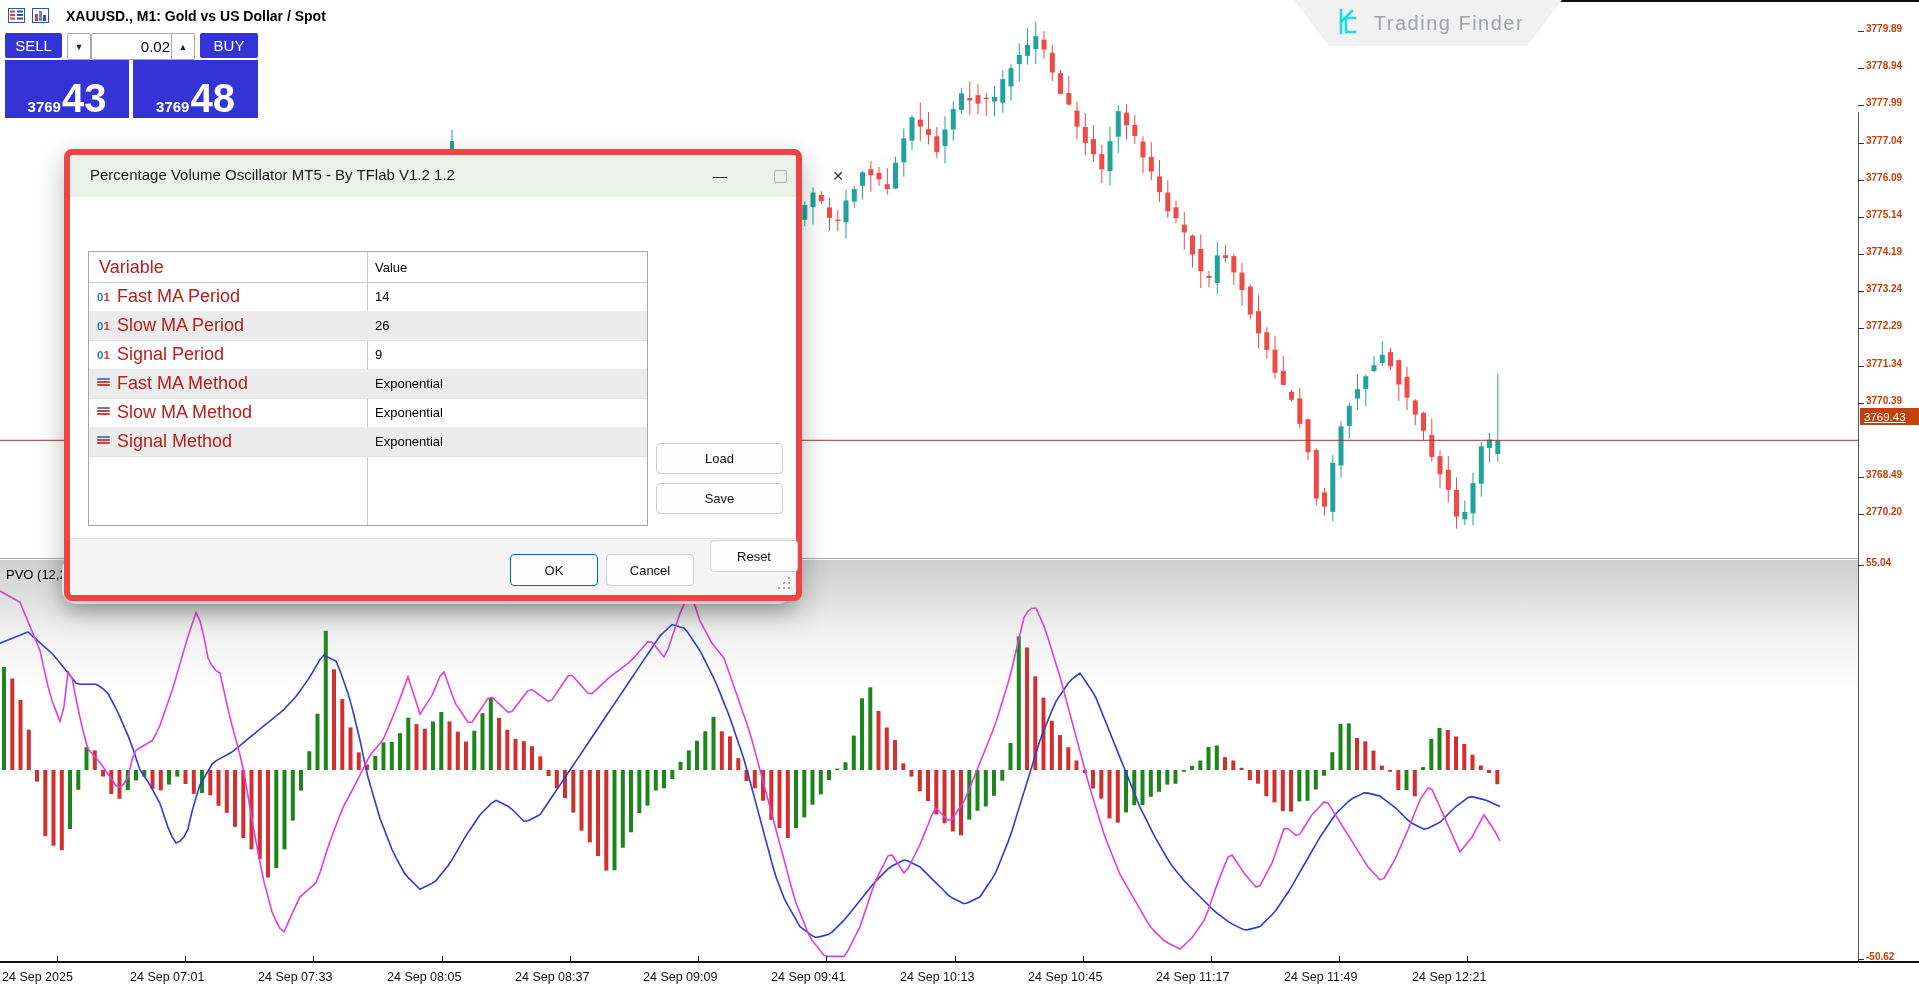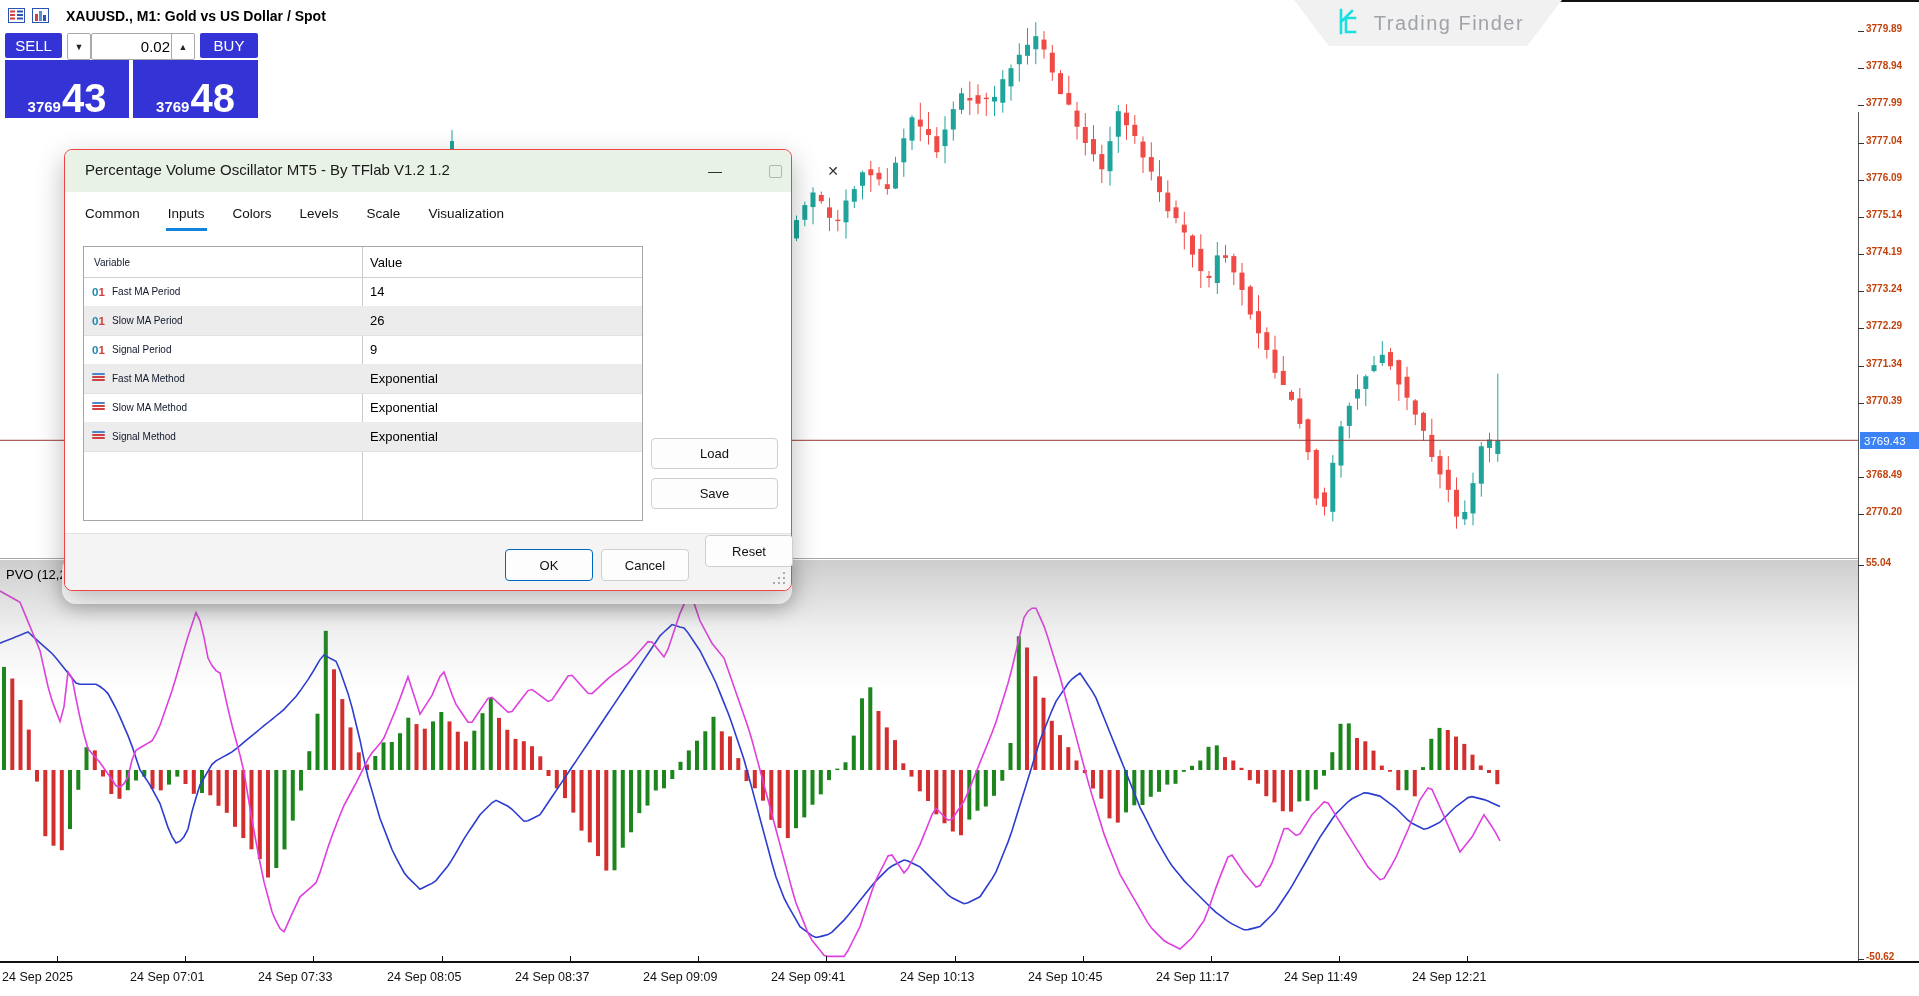--- a/index.html
+++ b/index.html
@@ -12,34 +12,34 @@
   
   #trade-panel{left:5px;top:33px;width:253px;height:85px;}
   .tp-blue{position:absolute;background:#3434d6;}
   .tp-btn{color:#fff;font-size:15px;display:flex;align-items:center;justify-content:center;border-radius:2px;}
   .spin{position:absolute;background:#fff;border:1px solid #a9a9a9;display:flex;align-items:center;justify-content:center;font-size:9px;color:#222;border-radius:2px;}
   #vol-box{position:absolute;background:#fff;border:1px solid #a9a9a9;font-size:15px;color:#000;display:flex;align-items:center;justify-content:flex-end;padding-right:8px;border-radius:2px;}
   .px-big{font-size:40px;font-weight:600;line-height:1;}
   .px-small{font-size:15px;font-weight:700;margin:0 1px 3px 0;}
   .px-box{display:flex;align-items:flex-end;justify-content:center;color:#fff;}
   
-  #dialog{left:64px;top:149px;width:726px;height:440px;background:#fff;border:1px solid #ef4444;
+  #dialog{left:64px;top:149px;width:726px;height:440px;background:#fff;border:6px solid #ef4444;
           border-radius:8px;box-shadow:0 10px 28px rgba(0,0,0,.28);z-index:60;}
   #dlg-title-bar{position:absolute;left:0;top:0;right:0;height:42px;background:#e9f2e6;border-radius:8px 8px 0 0;}
   #dlg-title{position:absolute;left:20px;top:11px;font-size:15px;color:#1a1a1a;}
   .dlg-ctl{position:absolute;top:6px;width:32px;height:30px;display:flex;align-items:center;justify-content:center;font-size:14px;color:#333;}
   #dlg-max-glyph{width:11px;height:11px;border:1px solid #b5b5b5;border-radius:2px;}
   #dlg-tabs{position:absolute;left:18px;top:52px;display:flex;gap:24px;font-size:13.5px;color:#111;}
   .tab{padding:4px 2px 7px 2px;cursor:default;}
   .tab.active{border-bottom:3px solid #1283d8;}
   #dlg-table{position:absolute;left:18px;top:96px;width:558px;height:273px;border:1px solid #a6a6a6;background:#fff;}
   .trow{position:absolute;left:0;right:0;height:29px;display:flex;align-items:center;}
   .trow.head{font-size:13px;color:#333;border-bottom:1px solid #cfcfcf;height:30px;}
   .trow.hl{background:#ececec;}
-  .tname{padding-left:28px;font-size:10px;color:#0f172a;}
+  .tname{padding-left:28px;font-size:18px;color:#b91c1c;}
   .thead-name{padding-left:10px;}
   .tval{position:absolute;left:286px;font-size:13px;color:#000;}
   .coldiv{position:absolute;left:278px;top:0;bottom:0;width:1px;background:#c9c9c9;}
   .rowdiv{position:absolute;left:0;right:0;height:1px;background:#e2e2e2;}
   .num-ico{position:absolute;left:8px;font-size:11.5px;font-weight:700;letter-spacing:0;}
   .num-ico .n0{color:#1e88b0;}.num-ico .n1{color:#d04040;}
   .enum-ico{position:absolute;left:8px;width:13px;height:11px;}
   .enum-ico i{display:block;height:2px;margin-bottom:1px;border-radius:1px;}
   .btn{position:absolute;background:#fdfdfd;border:1px solid #cfcfcf;border-radius:4px;font-size:13px;
        display:flex;align-items:center;justify-content:center;color:#111;}
@@ -55,22 +55,22 @@
   #dlg-glow{left:62px;top:556px;width:730px;height:48px;background:#fff;border-radius:14px;
             box-shadow:0 6px 16px rgba(0,0,0,.15);z-index:7;}
   #pane-sep{left:0;top:558px;width:1858px;height:1px;background:#a8a8a8;z-index:4;}
   #time-sep{left:0;top:961px;width:1919px;height:2px;background:#111;z-index:8;}
   #axis-vline{left:1858px;top:112px;width:1px;height:849px;background:#555;z-index:8;}
   #topright-line{left:1546px;top:0;width:373px;height:2px;background:#111;z-index:8;}
   .pxlab{position:absolute;left:1866px;font-size:10px;color:#c2410c;z-index:8;white-space:nowrap;font-weight:bold;}
   .pxtick{position:absolute;left:1858px;width:6px;height:1px;background:#333;z-index:8;}
   .tlab{position:absolute;top:970px;font-size:12.5px;color:#111;z-index:8;white-space:nowrap;text-align:right;}
   .ttick{position:absolute;top:956px;width:1px;height:5px;background:#111;z-index:8;}
-  #price-badge{left:1860px;top:432px;width:59px;height:17px;background:#3b82f6;color:#fff;font-size:11.5px;
-               display:flex;align-items:center;padding-left:4px;z-index:9;box-sizing:border-box;}
+  #price-badge{left:1860px;top:408px;width:59px;height:17px;background:#c2410c;color:#fff;font-size:11.5px;
+               display:flex;align-items:center;padding-left:4px;z-index:9;box-sizing:border-box;text-decoration:underline;}
   
   #tf-banner{left:1294px;top:0;width:268px;height:46px;background:#f1f1f2;z-index:50;
              clip-path:polygon(0 0,100% 0,87% 100%,13% 100%);display:flex;align-items:center;justify-content:center;gap:10px;}
   #tf-text{font-size:20px;color:#9fa3a8;letter-spacing:1.5px;}
 </style>
 </head>
 <body>
 
 <div id="screen">
 
@@ -554,28 +554,20 @@
   </div>
 
   <div id="dialog" class="abs">
     <div id="dlg-title-bar"></div>
     <div id="dlg-title">Percentage Volume Oscillator MT5 - By TFlab V1.2 1.2</div>
     <div class="dlg-ctl" style="left:634px;">—</div>
     <div class="dlg-ctl" style="left:694px;">
         <span id="dlg-max-glyph"></span>
       </div>
     <div class="dlg-ctl" style="left:752px;">✕</div>
-    <div id="dlg-tabs">
-        <div class="tab">Common</div>
-        <div class="tab active">Inputs</div>
-        <div class="tab">Colors</div>
-        <div class="tab">Levels</div>
-        <div class="tab">Scale</div>
-        <div class="tab">Visualization</div>
-      </div>
     <div id="dlg-table">
       <div class="coldiv"></div>
       <div class="trow head">
         <span class="tname thead-name">Variable</span>
         <span class="tval">Value</span>
       </div>
       <div id="tbody">
           <div class="trow" style="top:30px">
             <span class="num-ico"><span class="n0">0</span><span class="n1">1</span></span>
             <span class="tname">Fast MA Period</span>

